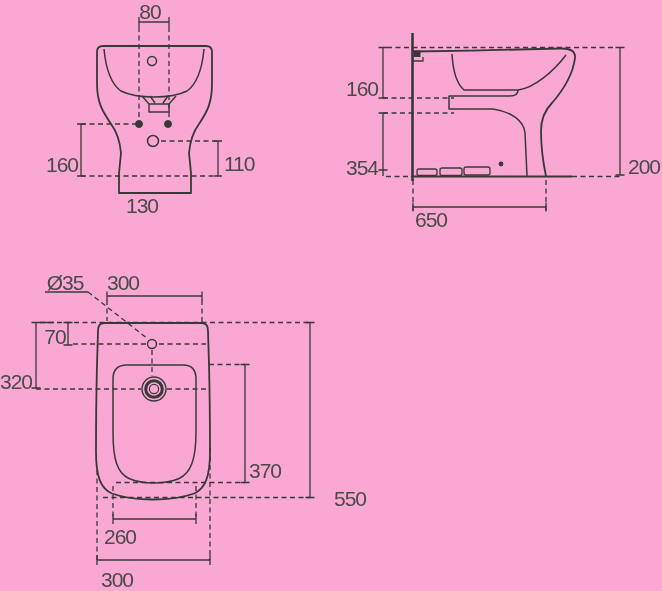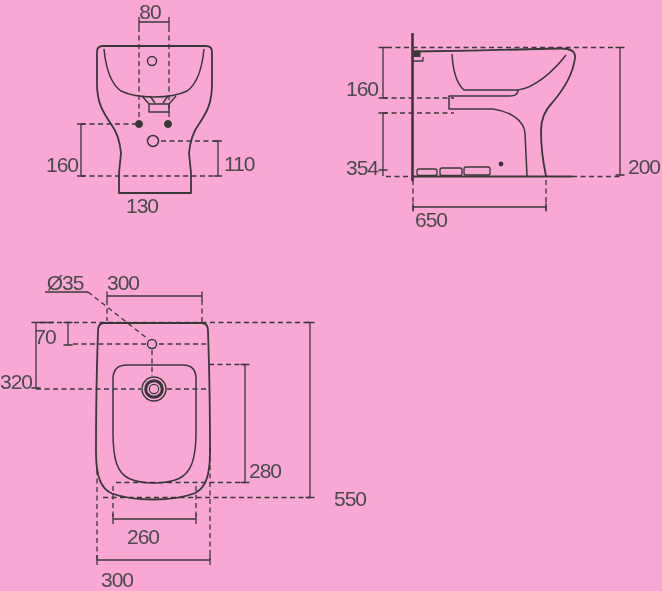--- a/index.html
+++ b/index.html
@@ -157,20 +157,20 @@
   <div class="dim l" style="left:224px;top:163px">110</div>
   <div class="dim c" style="left:142px;top:205px">130</div>
 
   <div class="dim r" style="right:284px;top:88px">160</div>
   <div class="dim r" style="right:284px;top:167px">354</div>
   <div class="dim l" style="left:628px;top:166px">200</div>
   <div class="dim c" style="left:431px;top:219px">650</div>
 
   <div class="dim c" style="left:65px;top:282px">Ø35</div>
   <div class="dim c" style="left:123px;top:282px">300</div>
-  <div class="dim c" style="left:45px;top:336px">70</div>
+  <div class="dim c" style="left:55px;top:336px">70</div>
   <div class="dim r" style="right:630px;top:381px">320</div>
-  <div class="dim l" style="left:249px;top:470px">280</div>
+  <div class="dim l" style="left:249px;top:470px">370</div>
   <div class="dim l" style="left:334px;top:498px">550</div>
-  <div class="dim c" style="left:143px;top:536px">260</div>
+  <div class="dim c" style="left:120px;top:536px">260</div>
   <div class="dim c" style="left:117px;top:579px">300</div>
 
 </div>
 
 </body></html>

